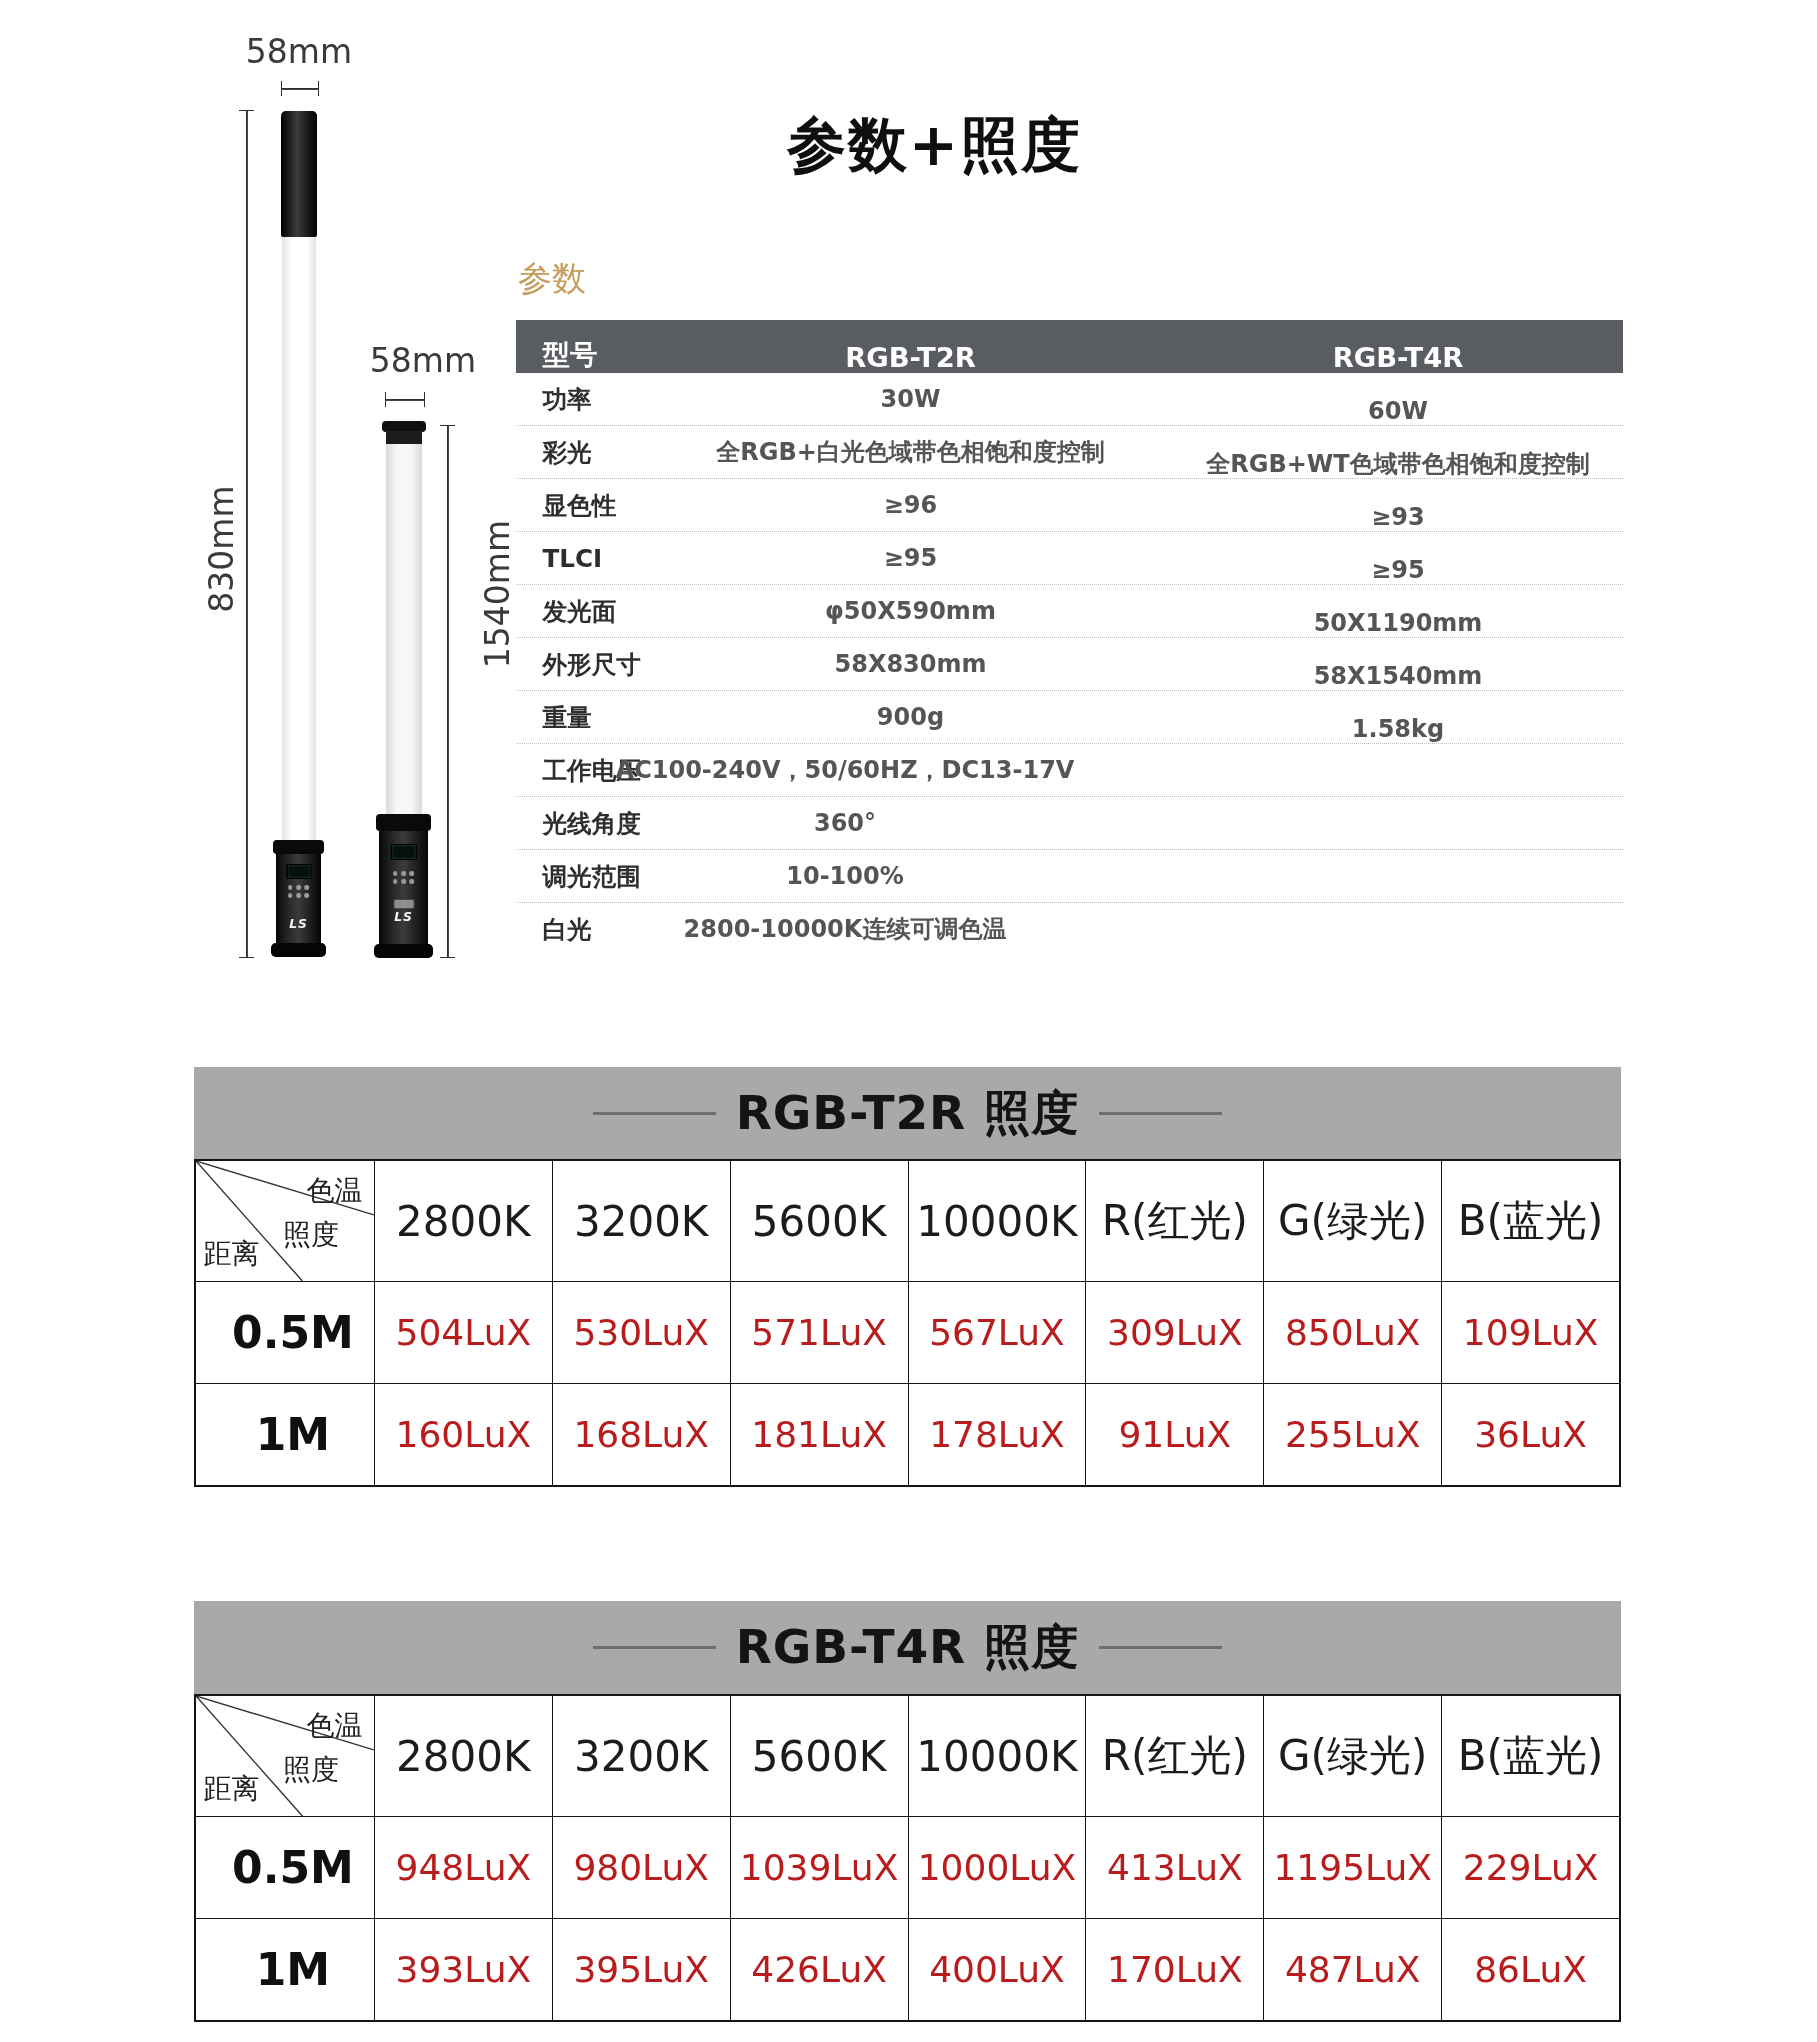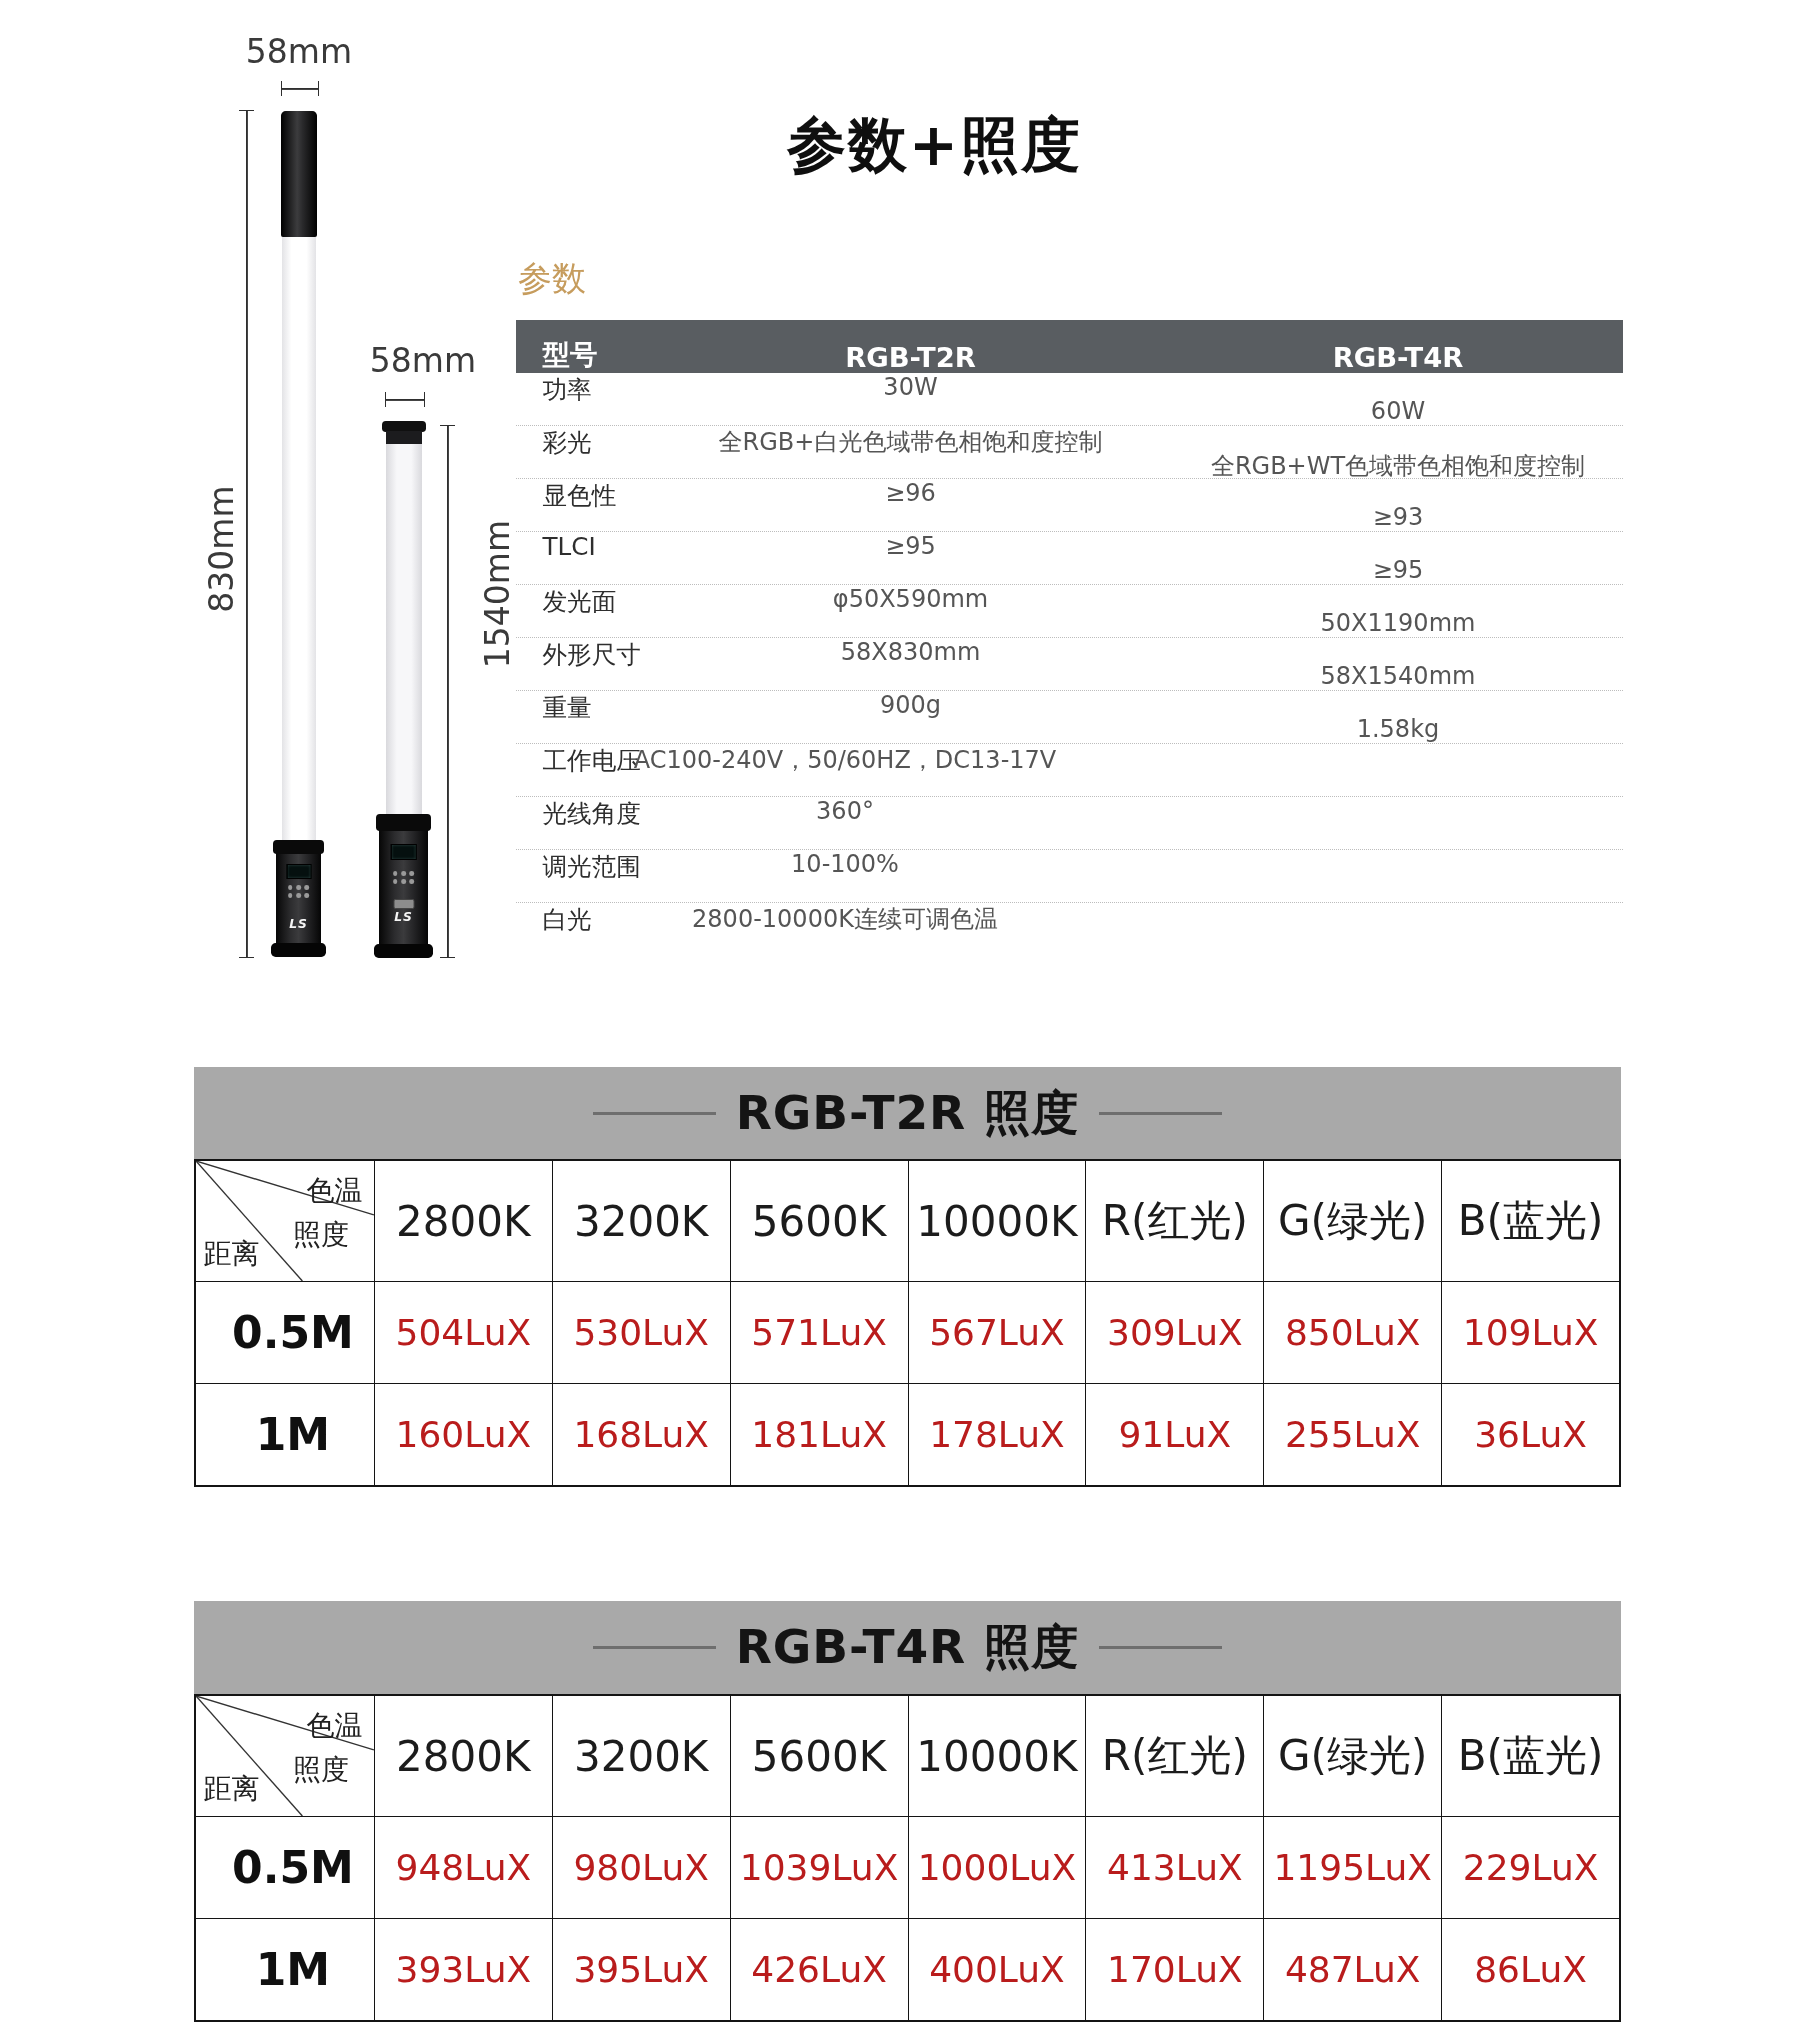--- a/index.html
+++ b/index.html
@@ -43,21 +43,21 @@
   .main-title{position:absolute;left:594px;top:106px;width:681px;text-align:center;
         font-size:59px;font-weight:bold;color:#0f0f0f;letter-spacing:1.9px;}
   .section-label{position:absolute;left:518px;top:256px;font-size:34px;color:#c69c5d;}
 
   
   .ptable{position:absolute;left:516px;top:320px;width:1107px;}
   .phead{display:flex;height:53px;background:#595d61;color:#ffffff;align-items:flex-end;font-size:27.4px;font-weight:bold;}
   .phead .c0{width:132px;padding-left:26.5px;box-sizing:border-box;}
   .phead .c1{width:525px;text-align:center;}
   .phead .c2{width:450px;text-align:center;}
-  .prow{position:relative;display:flex;height:52px;font-size:24px;}
+  .prow{position:relative;display:flex;height:52px;align-items:center;font-size:24px;font-weight:bold;}
   .prow + .prow{border-top:1.9px dotted #bdbdbd;}
   .prow .lbl{width:132px;padding-left:26.5px;box-sizing:border-box;color:#2e2e2e;font-size:24.6px;white-space:nowrap;}
   .prow .v1{width:525px;text-align:center;color:#555;}
   .prow .v2{width:450px;text-align:center;color:#555;margin-top:24px;}
   .prow .vm{position:absolute;left:0;width:658px;text-align:center;color:#555;}
 
   
   .banner{position:absolute;left:194px;width:1427px;height:93px;background:#a9a9a9;
         display:flex;align-items:center;justify-content:center;gap:20px;}
   .banner .dash{width:123px;height:2.8px;background:#6e6e6e;}
@@ -67,21 +67,21 @@
         border:2.8px solid #141414;background:#fff;box-sizing:border-box;}
   .lux-cell{display:flex;align-items:center;justify-content:center;
         border-left:1.9px solid #141414;border-top:1.9px solid #141414;position:relative;overflow:hidden;}
   .lux-cell:nth-child(8n+1){border-left:none;}
   .lux-cell:nth-child(-n+8){border-top:none;}
   .lux-cell.hd{font-size:42px;font-weight:400;color:#1c1c1c;white-space:nowrap;}
   .lux-cell.rowlbl{font-size:44px;font-weight:600;color:#101010;padding-left:16px;}
   .lux-cell.val{font-size:36px;color:#b91c1c;}
   .corner svg{position:absolute;left:0;top:0;width:100%;height:100%;}
   .corner .ct{position:absolute;top:11.4px;right:11.4px;font-size:28px;color:#222;}
-  .corner .cm{position:absolute;top:55px;left:97px;font-size:28px;color:#222;}
+  .corner .cm{position:absolute;top:55px;left:87px;font-size:28px;color:#222;}
   .corner .cb{position:absolute;bottom:7.6px;left:7.6px;font-size:28px;color:#222;}
 </style>
 </head>
 <body>
 
 <div class="page">
 
   <div>
 
     <div class="dim-text" style="left:233px;top:32px;width:132px;">58mm</div>

